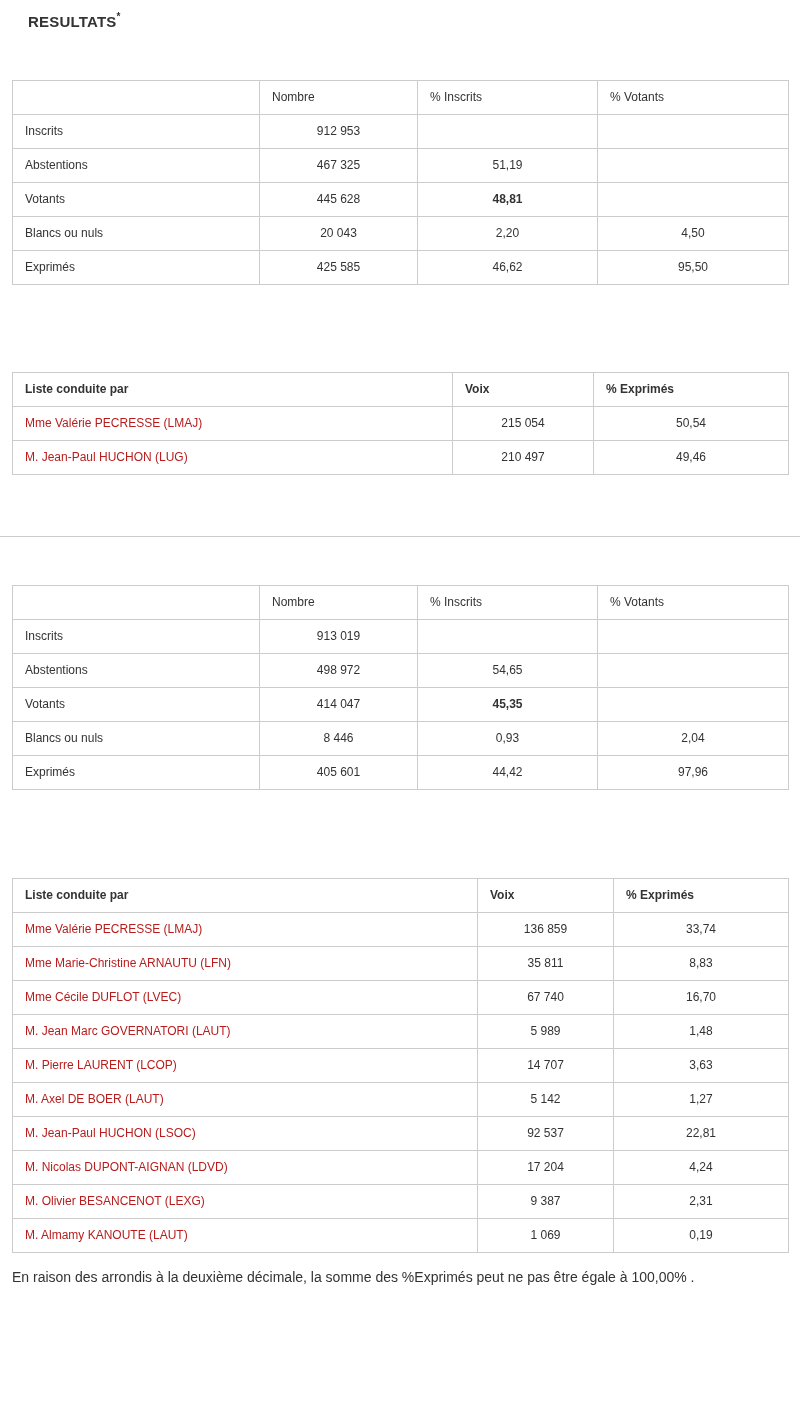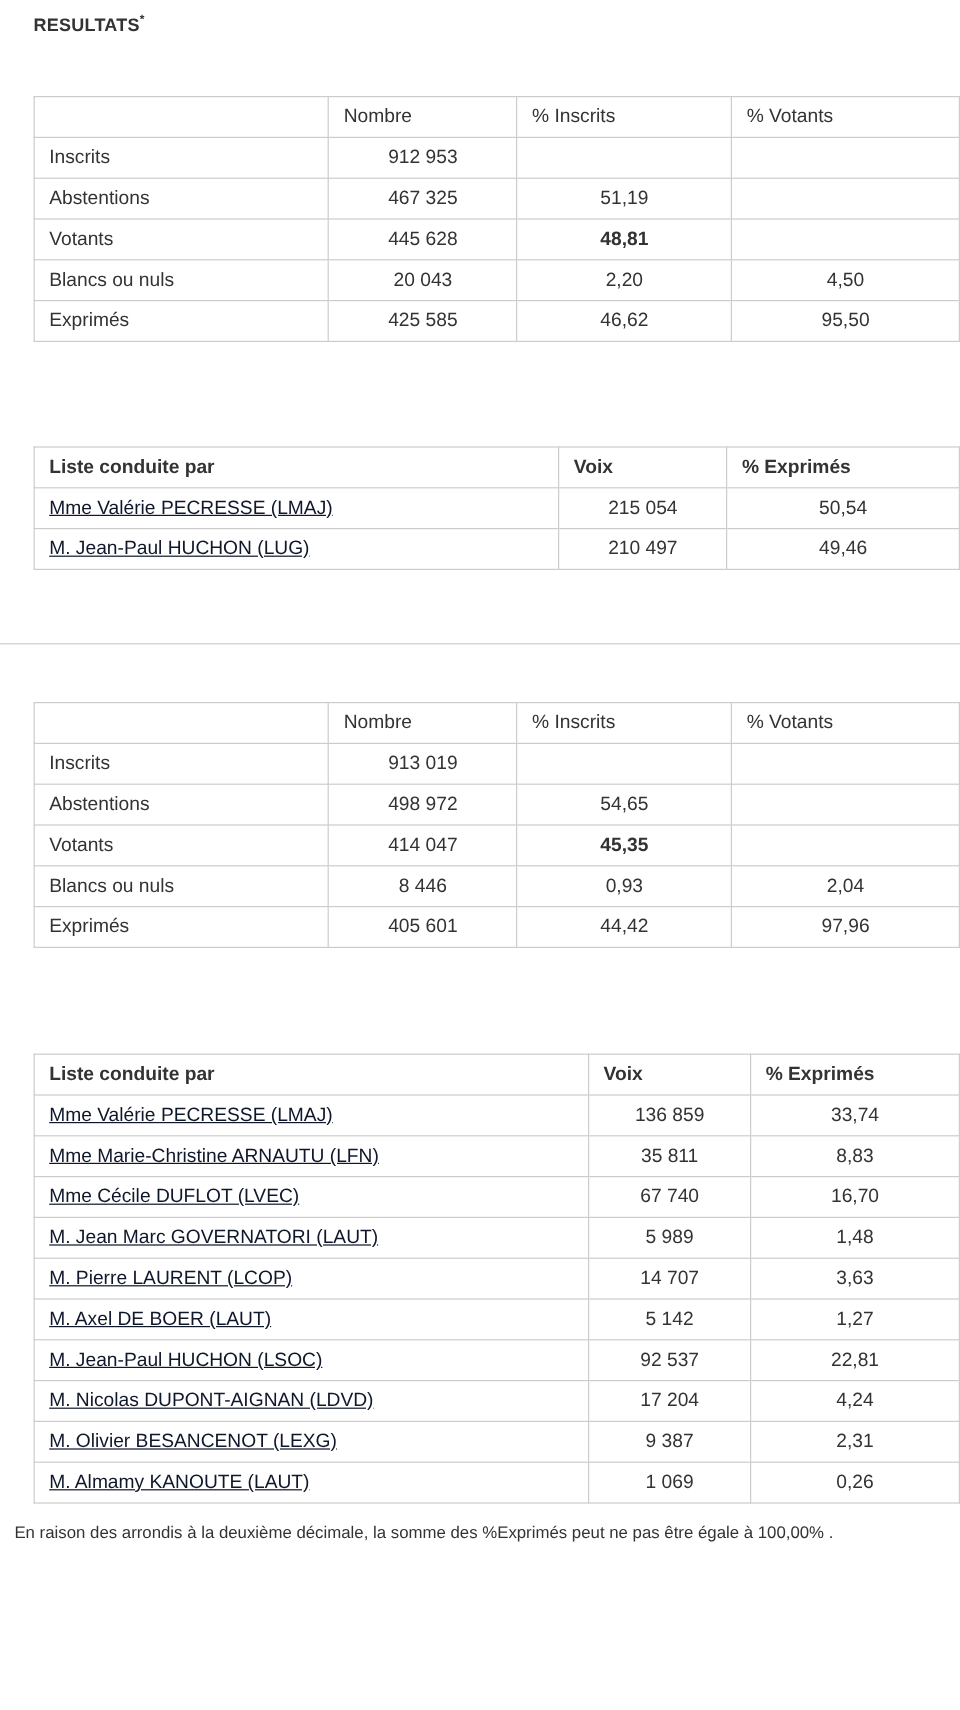--- a/index.html
+++ b/index.html
@@ -20,40 +20,39 @@
     color: #333333;
     letter-spacing: 0.2px;
   }
   .section-title sup {
     font-size: 10px;
     position: relative;
     top: -1px;
   }
   table {
     border-collapse: collapse;
-    margin-left: 28px;
+    margin-left: 12px;
     table-layout: fixed;
-    font-size: 16px;
+    font-size: 12px;
     color: #333333;
   }
   th, td {
     border: 1px solid #cccccc;
     padding: 9px 12px;
     text-align: left;
     font-weight: normal;
     overflow: hidden;
     white-space: nowrap;
     line-height: 15px;
   }
   .num { text-align: center; }
   .bold { font-weight: bold; }
   .list-table th { font-weight: bold; }
   a.candidate-link {
-    color: #0f172a;
-    text-decoration: underline;
+    color: #b91c1c;
     cursor: pointer;
   }
   .stats-table { margin-top: 50px; }
   .stats-table col.c0 { width: 247px; }
   .stats-table col.c1 { width: 158px; }
   .stats-table col.c2 { width: 180px; }
   .stats-table col.c3 { width: 191px; }
   #round2-list-table { margin-top: 87px; }
   #round2-list-table col.c0 { width: 440px; }
   #round2-list-table col.c1 { width: 141px; }
@@ -259,20 +258,20 @@
       <td class="num">4,24</td>
     </tr>
     <tr>
       <td><a class="candidate-link">M. Olivier BESANCENOT (LEXG)</a></td>
       <td class="num">9 387</td>
       <td class="num">2,31</td>
     </tr>
     <tr>
       <td><a class="candidate-link">M. Almamy KANOUTE (LAUT)</a></td>
       <td class="num">1 069</td>
-      <td class="num">0,26</td>
+      <td class="num">0,19</td>
     </tr>
   </tbody>
     </table>
 
   <p class="footer-note">En raison des arrondis à la deuxième décimale, la somme des %Exprimés peut ne pas être égale à 100,00% .</p>
 
 </div>
 
 </body></html>

